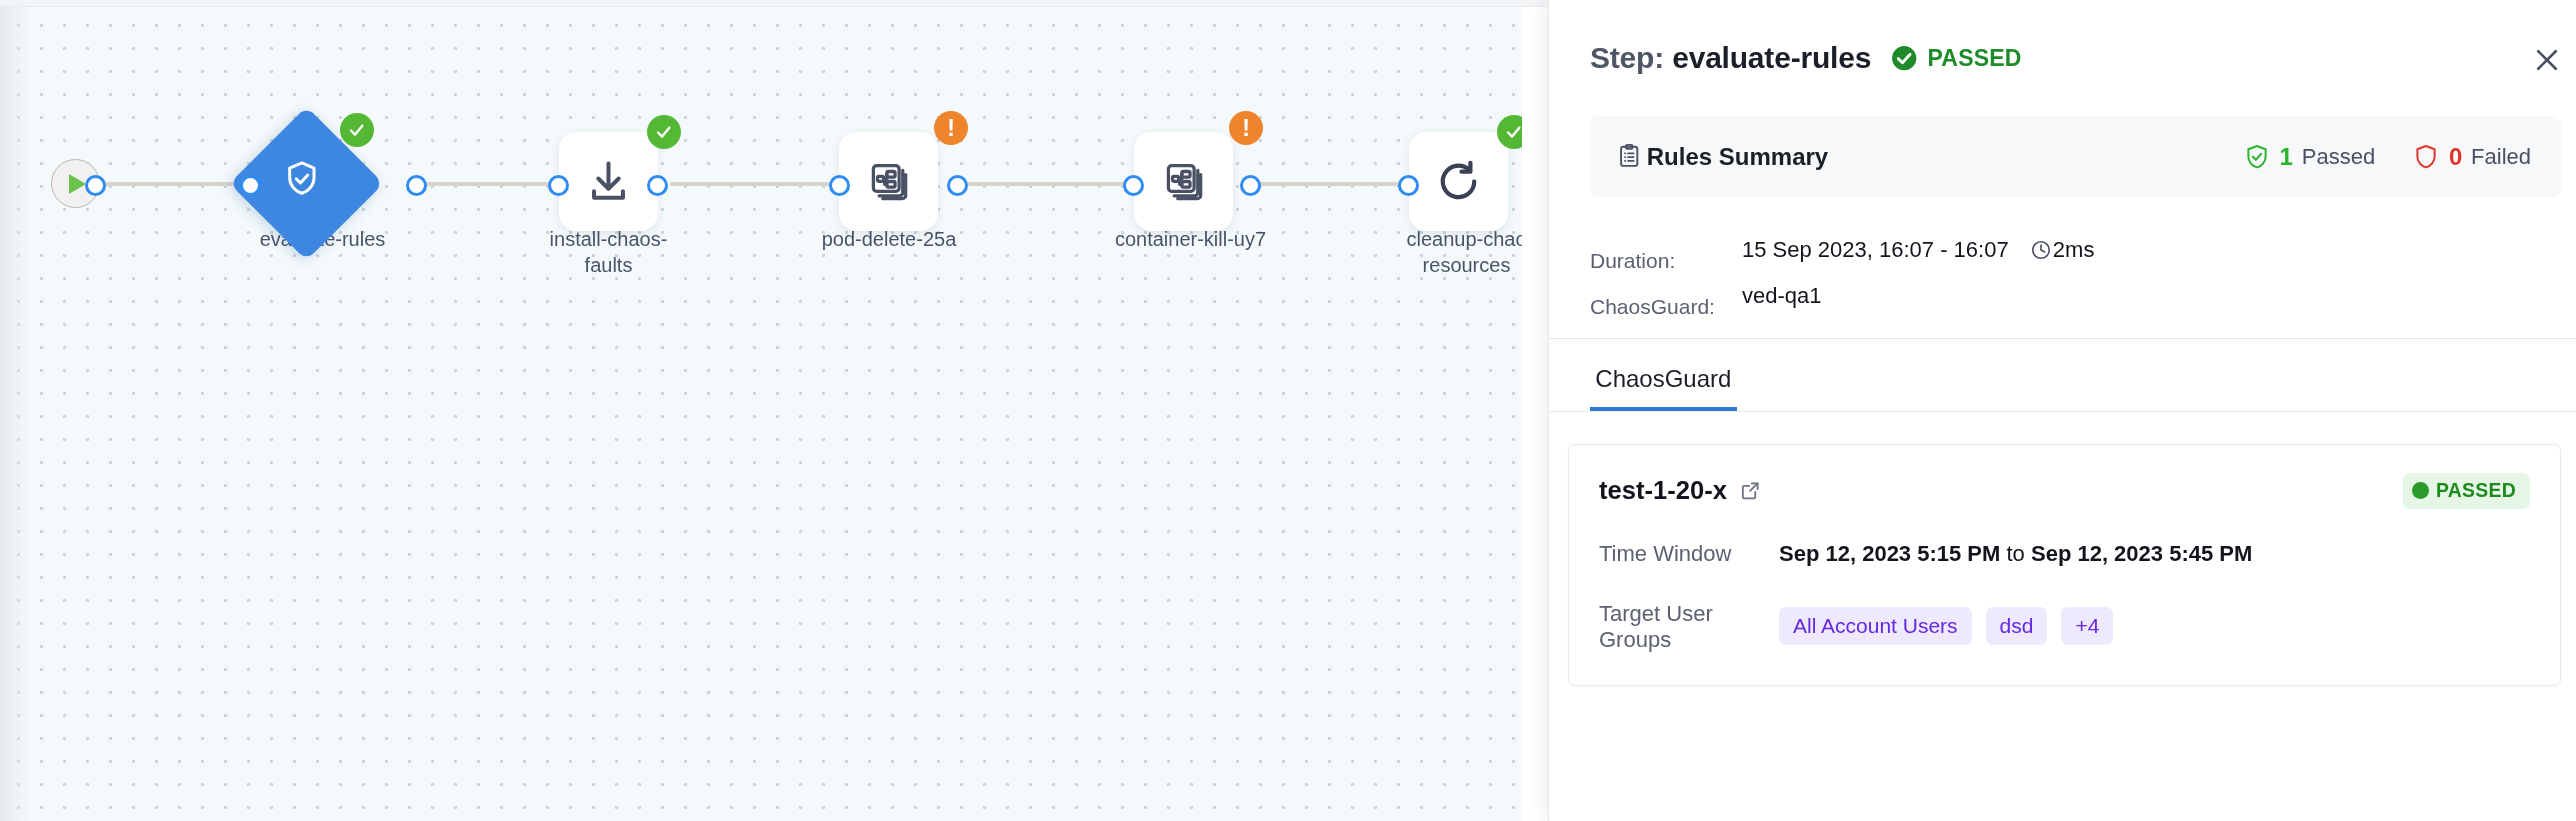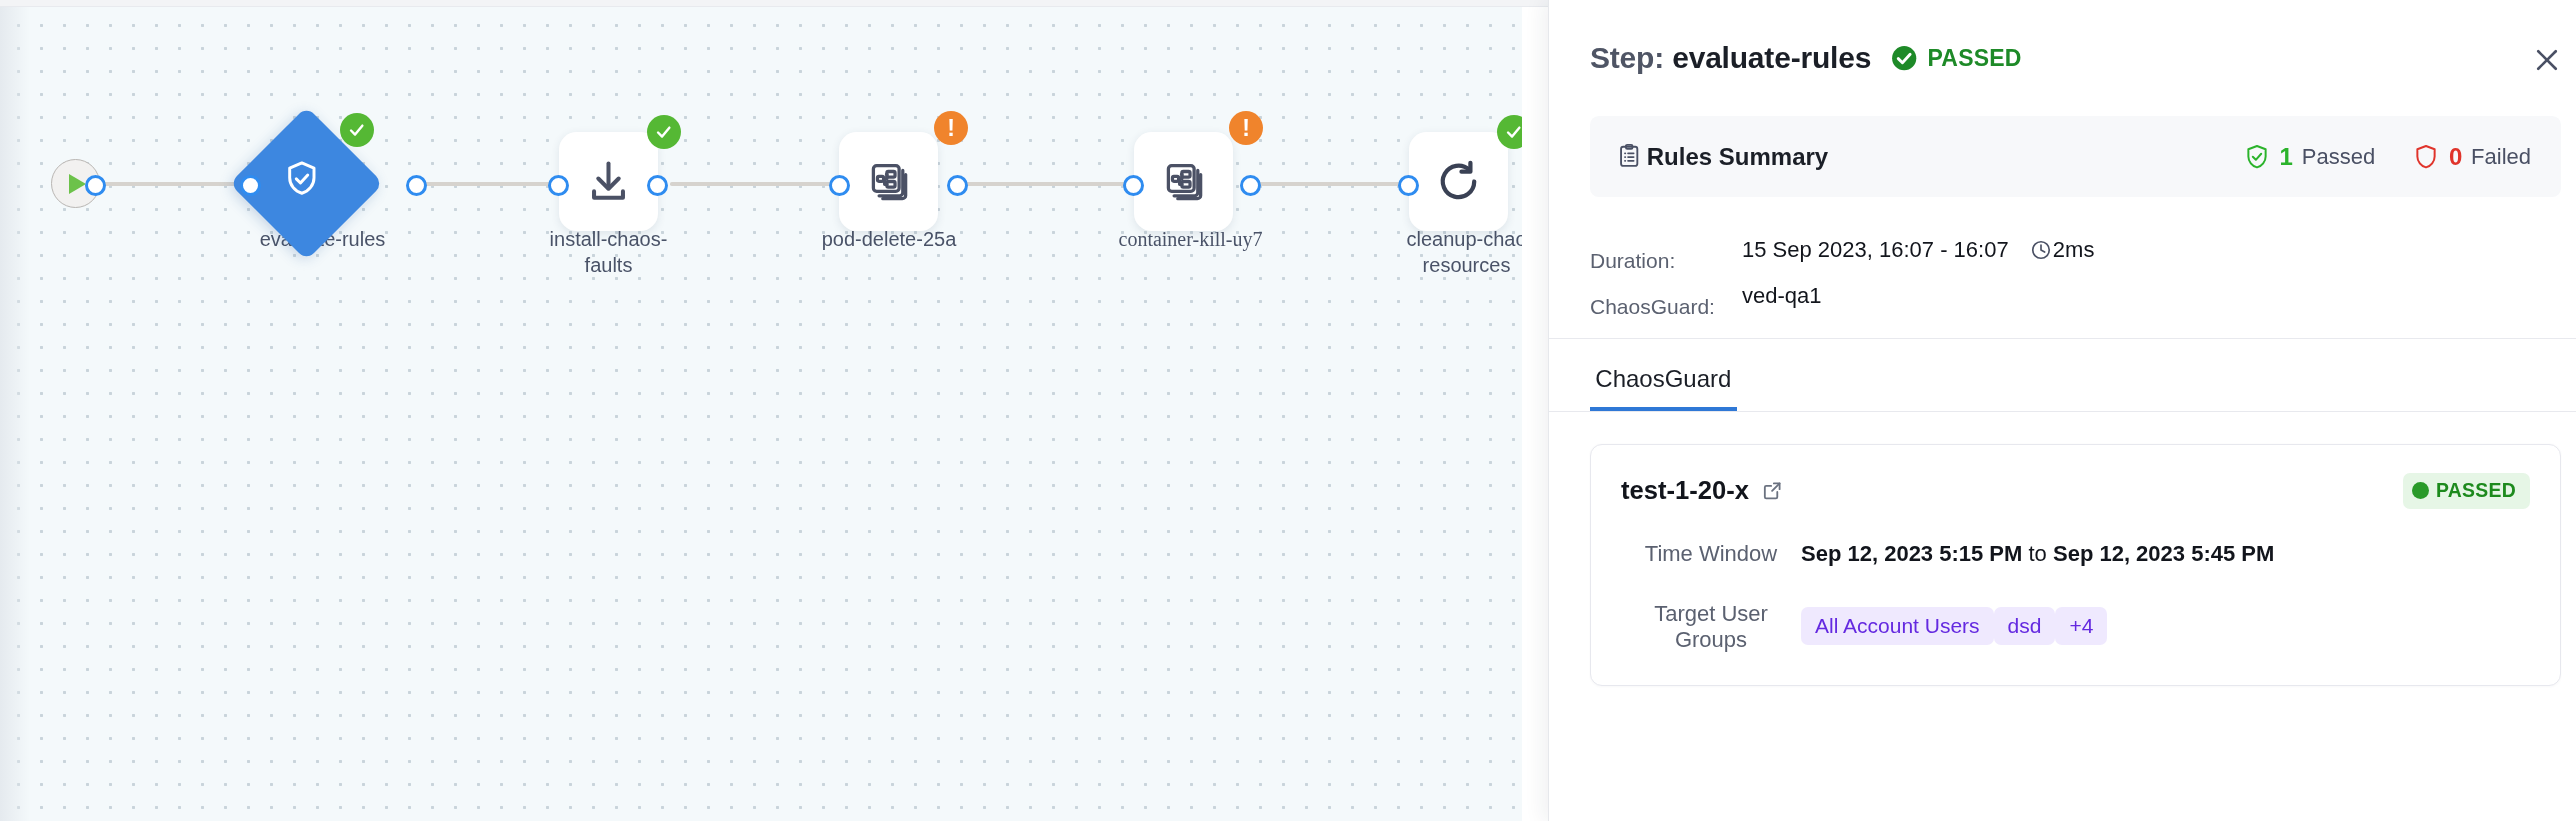--- a/index.html
+++ b/index.html
@@ -137,44 +137,43 @@
   .tabs { display: flex; padding: 0 41px; height: 72px; align-items: flex-end; }
   .tab {
     font-size: 24px; font-weight: 400; color: #1b1f27; padding: 0 5.3px 14px 5.3px;
     cursor: pointer; border-bottom: 4.4px solid transparent;
   }
   .tab.active { border-bottom-color: #2f78d6; }
   .tabs-rule { height: 0.9px; background: #e8e9ee; }
 
   
   .test-card {
-    margin: 32px 41px 0 41px; border: 0.9px solid #e7e8ee; border-radius: 12px;
+    margin: 32px 41px 0 19px; border: 0.9px solid #e7e8ee; border-radius: 7px;
     padding: 28px 30px 32px 30px; background: #fff;
     box-shadow: 0 0.9px 2.6px rgba(30,40,60,.03);
-    text-align: center;
   }
   .test-head { display: flex; align-items: center; }
   .test-name { font-size: 25.6px; font-weight: 700; color: #12151c; }
   .ext-ico { margin-left: 12.3px; display: inline-flex; color: #6b7280; cursor: pointer;}
   .pill {
     margin-left: auto; background: #e6f6e6; border-radius: 7px;
     padding: 6.2px 14px 6.2px 8.8px; display: flex; align-items: center; gap: 7px;
   }
   .pill-dot { width: 17px; height: 17px; border-radius: 50%; background: #2a9a2a; }
   .pill-txt { color: #1d8a1d; font-size: 19.4px; font-weight: 700; letter-spacing:0.3px;}
 
   .trow { display: flex; margin-top: 30px; }
   .trow-key { width: 180px; font-size: 22px; color: #5b6170; padding-top: 2.6px;}
   .trow-val { font-size: 22px; color: #12151c; }
   .tw-line1 { line-height: 30px; }
   .tw-line1 b { font-weight: 700; }
   .tw-line2 { margin-top: 8.8px; line-height: 30px; color: #12151c; }
   .tw-sep { color: #b9bcc4; padding: 0 7px; }
 
-  .chips { display: flex; align-items: center; flex-wrap: wrap; }
+  .chips { display: flex; gap: 14px; align-items: center; flex-wrap: wrap; }
   .chip {
     background: # efe9fe; background: #efe9fe; color: #6429e0;
     border-radius: 7px; padding: 7px 14px; font-size: 21px; font-weight: 500;
     cursor: pointer;
   }
 </style>
 </head>
 <body>
 
 <div id="app">
@@ -252,21 +251,21 @@
         <path d="M20.4 8.6v10.2a1.6 1.6 0 0 1-1.6 1.6H9.2"></path>
         <rect x="11.2" y="7.1" width="4" height="2.8" rx=".7"></rect>
         <rect x="11.2" y="12" width="4" height="2.8" rx=".7"></rect>
         <rect x="6.6" y="9.5" width="3" height="2.4" rx=".7"></rect>
         <path d="M9.6 10.7h1.6M11 8.5h.2M11.2 8.5v2.2M11.2 13.4h-1.1v-1.5"></path>
       </svg>
     </div>
     <div class="badge warn" style="left:1229px; top:104px;">!</div>
     <div class="port" style="left:1123px; top:168px;"></div>
     <div class="port" style="left:1240px; top:168px;"></div>
-    <div class="node-label" style="left:1067px; top:219px; width:247px;font-family:Liberation Serif, serif;">container-kill-uy7</div>
+    <div class="node-label" style="left:1067px; top:219px; width:247px;">container-kill-uy7</div>
 
     <div class="step-node" style="left:1409px; top:125px;">
       <svg width="51" height="51" viewBox="0 0 24 24" fill="none" stroke="#3a4154" stroke-width="2" stroke-linecap="round" stroke-linejoin="round">
         <path d="M19.4 12a7.4 7.4 0 1 1-2.3-5.4"></path>
         <polyline points="17.6,3.2 17.6,7.4 13.4,7.4"></polyline>
       </svg>
     </div>
     <div class="badge ok" style="left:1497px; top:108px;">
       <svg width="19.4" height="19.4" viewBox="0 0 24 24" fill="none" stroke="#fff" stroke-width="3" stroke-linecap="round" stroke-linejoin="round">
           <polyline points="5,13 10,18 19,7"></polyline>

